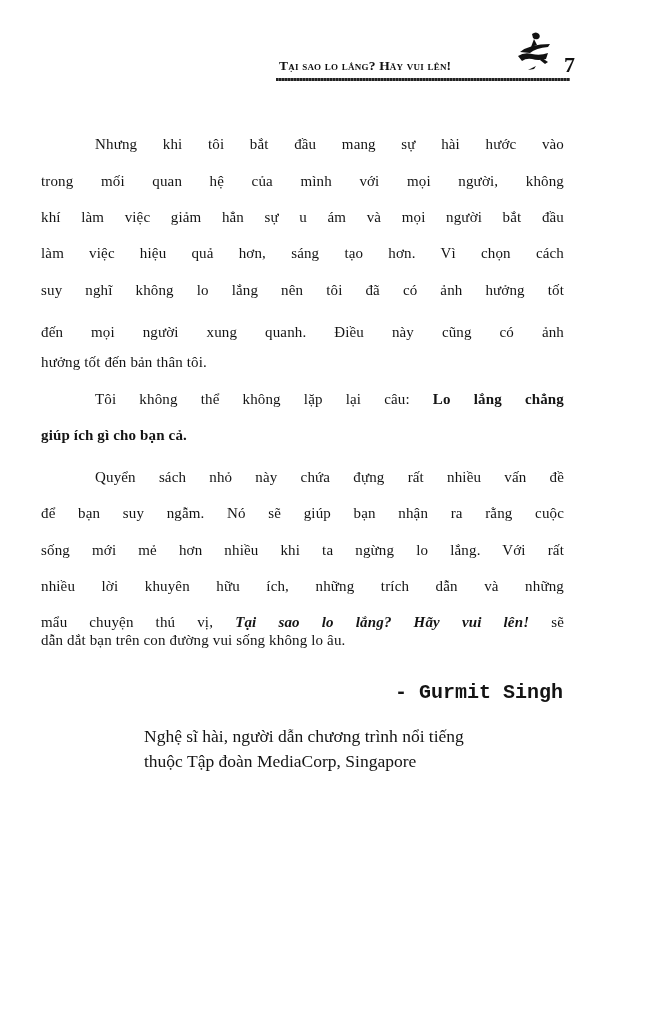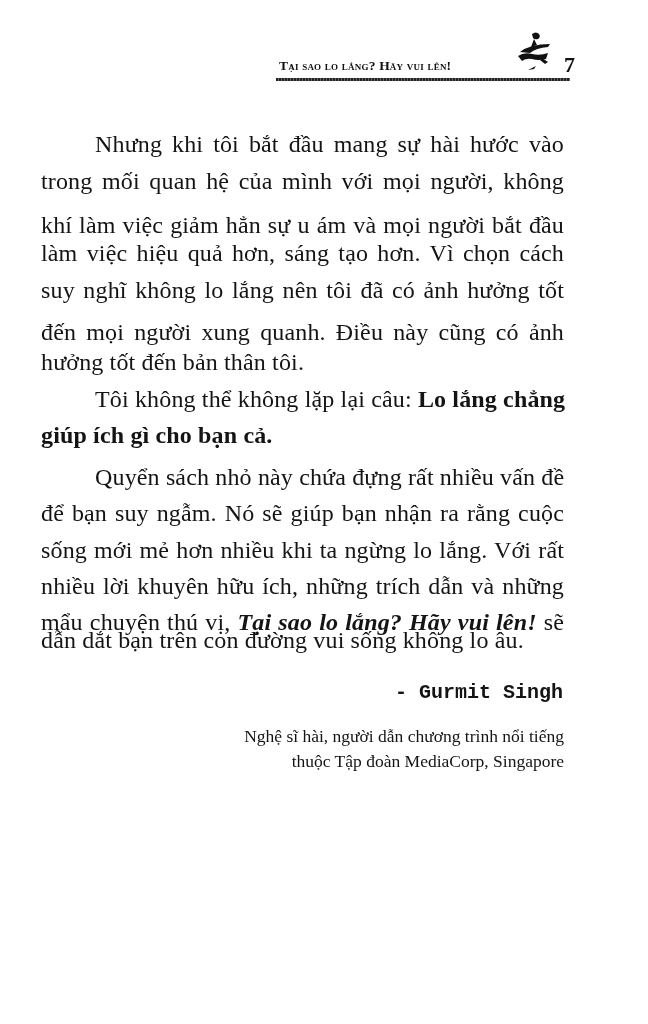--- a/index.html
+++ b/index.html
@@ -19,33 +19,33 @@
     position: absolute; left: 0; top: 36px; width: 294px; height: 3px;
     background: repeating-linear-gradient(90deg, #222 0 2px, #666 2px 3px);
   }
   .header-ornament { position: absolute; left: 236px; top: -12px; width: 44px; height: 46px; }
   .page-number {
     position: absolute; left: 288px; top: 10px;
     font-family: "Liberation Serif", serif; font-weight: bold; font-size: 22px; color: #111;
   }
   .line {
     position: absolute; left: 41px; width: 523px; white-space: nowrap;
-    font-size: 24px; line-height: 26px; text-align: justify; text-align-last: justify;
+    font-size: 15px; line-height: 26px; text-align: justify; text-align-last: justify;
     font-family: "Liberation Serif", serif; letter-spacing: 0.15px;
   }
   .line.indent { left: 95px; width: 469px; }
   .line.last { text-align-last: left; }
   b { font-weight: bold; }
   .bi { font-weight: bold; font-style: italic; }
   .signature {
     position: absolute; right: 85px; top: 681px; font-family: Liberation Mono, monospace;
     font-weight: bold; font-size: 20px; white-space: nowrap;
   }
   .caption {
-    position: absolute; right: 84px; width: 420px; text-align: right; white-space: nowrap;
+    position: absolute; right: 84px; width: 420px; text-align: left; white-space: nowrap;
     font-family: "Liberation Serif", serif; font-size: 17.5px; line-height: 22px;
   }
 </style>
 </head>
 <body>
 
 <div class="header">
   <span class="header-title">Tại sao lo lắng? Hãy vui lên!</span>
   <svg class="header-ornament" viewBox="0 0 44 46">
     <path d="M20 4 q4 -3 7 0 q2 3 -1 5 q-3 1 -5 -1 z" fill="#111"></path>
@@ -55,21 +55,21 @@
     <path d="M30 28 l6 4 l-3 2 l-5 -4 z" fill="#111"></path>
     <path d="M16 40 l8 -4 l-2 3 z" fill="#111"></path>
   </svg>
   <span class="page-number">7</span>
   <div class="header-rule"></div>
 </div>
 
 <div>
   <div class="line indent" style="top:131px">Nhưng khi tôi bắt đầu mang sự hài hước vào</div>
   <div class="line" style="top:168px">trong mối quan hệ của mình với mọi người, không</div>
-  <div class="line" style="top:212px">khí làm việc giảm hẳn sự u ám và mọi người bắt đầu</div>
+  <div class="line" style="top:204px">khí làm việc giảm hẳn sự u ám và mọi người bắt đầu</div>
   <div class="line" style="top:240px">làm việc hiệu quả hơn, sáng tạo hơn. Vì chọn cách</div>
   <div class="line" style="top:277px">suy nghĩ không lo lắng nên tôi đã có ảnh hưởng tốt</div>
   <div class="line" style="top:319px">đến mọi người xung quanh. Điều này cũng có ảnh</div>
   <div class="line last" style="top:349px">hưởng tốt đến bản thân tôi.</div>
 </div>
 
 <div>
   <div class="line indent" style="top:386px"><span>Tôi không thể không lặp lại câu: </span><b>Lo lắng chẳng</b></div>
   <div class="line last" style="top:422px"><b>giúp ích gì cho bạn cả.</b></div>
 </div>

